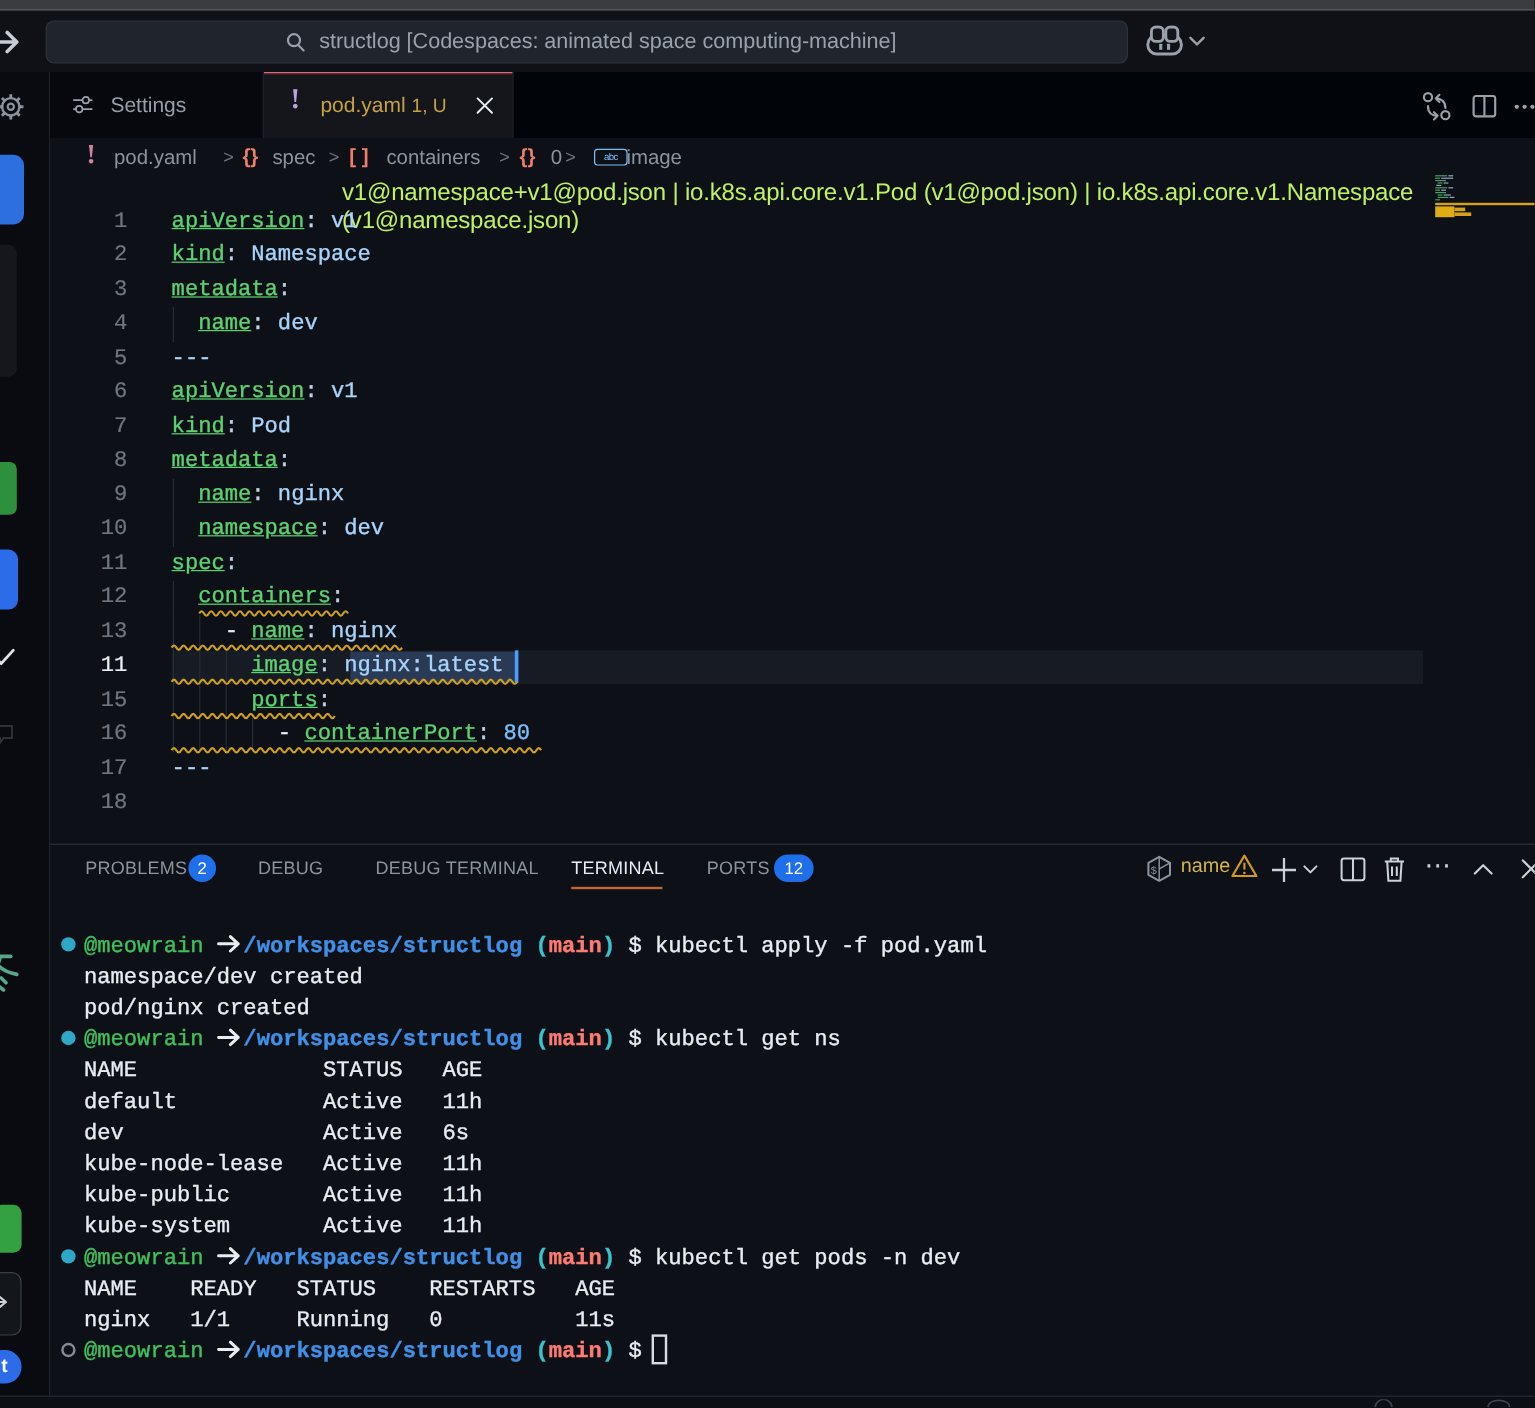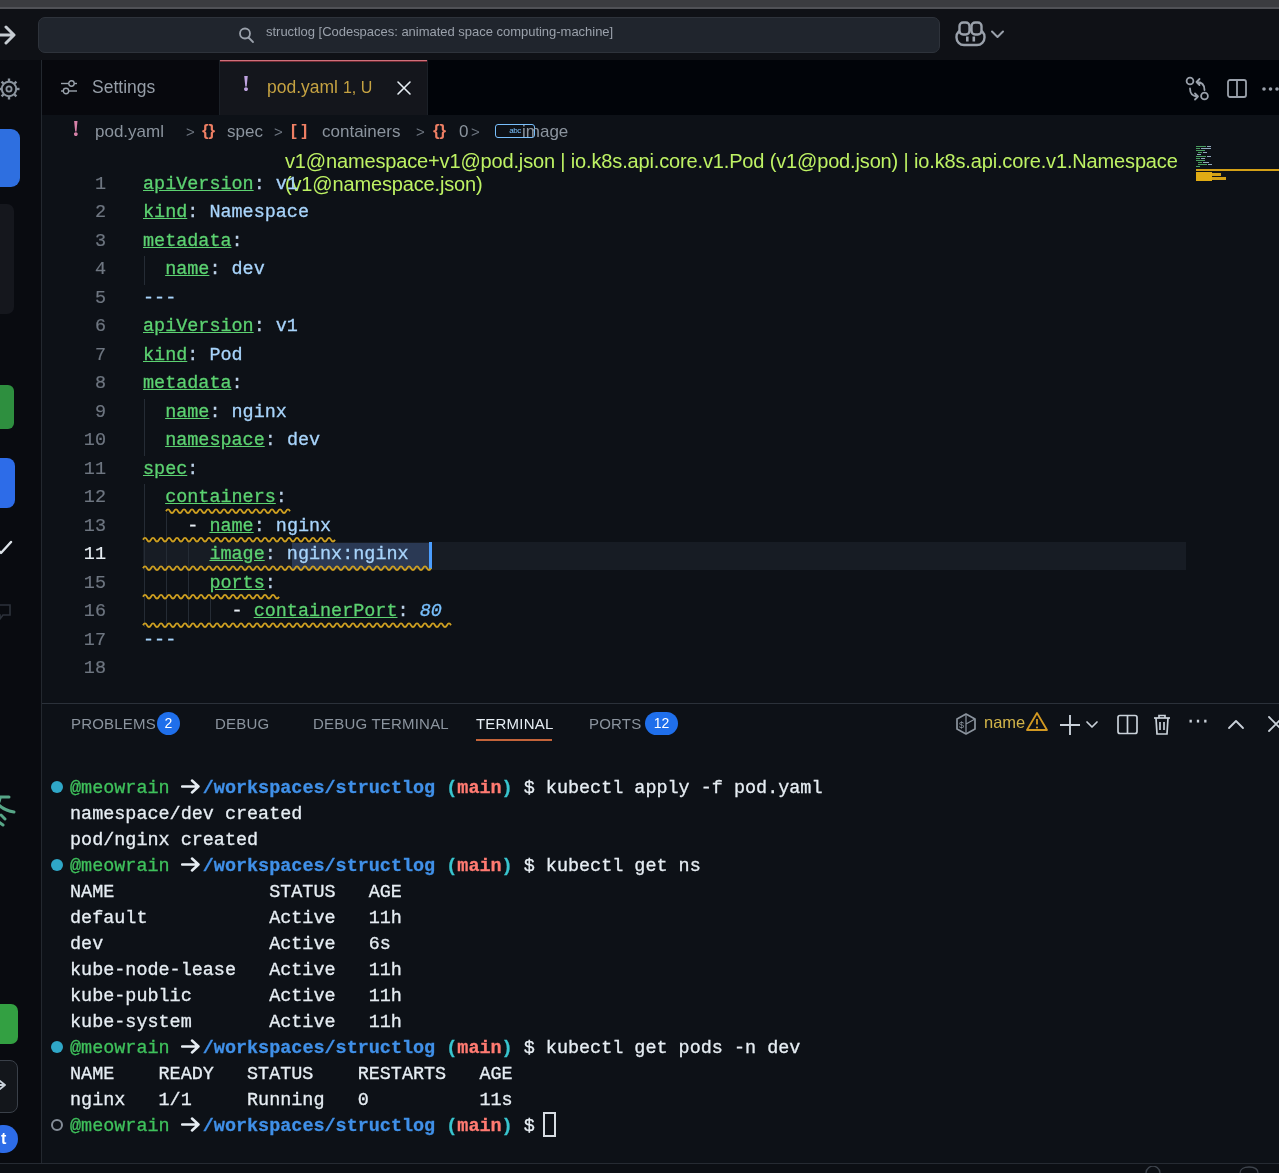--- a/index.html
+++ b/index.html
@@ -15,21 +15,21 @@
 
 <svg class="abs" style="left:0;top:22px;" width="20" height="26" viewBox="0 0 20 26">
   <path d="M-4 13 H13 M6 5 L14 13 L6 21" stroke="#c6ccd2" stroke-width="3" fill="none" stroke-linecap="round" stroke-linejoin="round"></path>
 </svg>
 
 <div class="abs" style="left:38px;top:17px;width:900px;height:34px;background:#20252d;border:1px solid #2e333b;border-radius:7px;"></div>
 <svg class="abs" style="left:237px;top:26px;" width="18" height="18" viewBox="0 0 18 18">
   <circle cx="8" cy="7.5" r="5" stroke="#9aa1ab" stroke-width="1.8" fill="none"></circle>
   <path d="M11.5 11.5 L16 16" stroke="#9aa1ab" stroke-width="1.8" stroke-linecap="round"></path>
 </svg>
-<div class="abs" style="left:266px;top:24px;font-size:13px;letter-spacing:-0.02px;color:#9aa1ab;">structlog [Codespaces: animated space computing-machine]</div>
+<div class="abs" style="left:266px;top:24px;font-size:18px;letter-spacing:-0.02px;color:#9aa1ab;">structlog [Codespaces: animated space computing-machine]</div>
 
 <svg class="abs" style="left:955px;top:21px;" width="60" height="28" viewBox="0 0 60 28">
   <rect x="1.5" y="8.5" width="28" height="15.5" rx="7.5" stroke="#9aa1ab" stroke-width="2.4" fill="none"></rect>
   <rect x="4.5" y="1.5" width="10" height="12" rx="3.6" stroke="#9aa1ab" stroke-width="2.4" fill="#14161c"></rect>
   <rect x="16.5" y="1.5" width="10" height="12" rx="3.6" stroke="#9aa1ab" stroke-width="2.4" fill="#14161c"></rect>
   <rect x="11" y="15.5" width="2.6" height="5" fill="#9aa1ab"></rect>
   <rect x="17.5" y="15.5" width="2.6" height="5" fill="#9aa1ab"></rect>
   <path d="M37 10.5 l5.5 5.5 l5.5 -5.5" stroke="#9aa1ab" stroke-width="2" fill="none" stroke-linecap="round" stroke-linejoin="round"></path>
 </svg>
 
@@ -123,38 +123,38 @@
   <path d="M11 3 V20" stroke="#9aa1ab" stroke-width="1.8"></path>
 </svg>
 <svg class="abs" style="left:1261px;top:86px;" width="20" height="6" viewBox="0 0 20 6">
     <circle cx="3" cy="3" r="1.8" fill="#9aa1ab"></circle>
     <circle cx="9.5" cy="3" r="1.8" fill="#9aa1ab"></circle>
     <circle cx="16" cy="3" r="1.8" fill="#9aa1ab"></circle>
   </svg>
 
 <div class="abs" style="left:42px;top:115px;width:1237px;height:588px;background:#0d1117;"></div>
 <style>
-  .k{color:#5cd271;text-decoration:underline;} .v{color:#a8d4fb;} .n{color:#79c0fd;font-style:italic;} .p{color:#e6edf3;} .c{color:#bdd2e8;}
+  .k{color:#5cd271;text-decoration:underline;} .v{color:#a8d4fb;} .n{color:#79c0fd;} .p{color:#e6edf3;} .c{color:#bdd2e8;}
   .gut{color:#6e7681;text-align:right;} .gut .cur{color:#e6edf3;}
 </style>
 
 <div class="abs" style="left:72px;top:116px;font-size:23px;font-weight:bold;color:#d681a8;font-family:'Liberation Serif',serif;">!</div>
 <style>.bc{position:absolute;top:122px;font-size:17px;color:#8b949e;} .bs{position:absolute;top:123px;font-size:15px;color:#6e7681;} .bo{position:absolute;top:121px;font-size:17px;color:#ee7f64;font-weight:bold;}</style>
 <div class="bc" style="left:95px;">pod.yaml</div>
 <div class="bs" style="left:186px;">&gt;</div>
 <div class="bo" style="left:202px;">{}</div>
 <div class="bc" style="left:227px;">spec</div>
 <div class="bs" style="left:274px;">&gt;</div>
 <div class="bo" style="left:291px;">[ ]</div>
 <div class="bc" style="left:322px;">containers</div>
 <div class="bs" style="left:416px;">&gt;</div>
 <div class="bo" style="left:433px;">{}</div>
 <div class="bc" style="left:459px;">0</div>
 <div class="bs" style="left:471px;">&gt;</div>
-<div class="abs" style="left:495px;top:124px;width:40px;height:14px;border:1.5px solid #79c0fd;border-radius:3px;box-sizing:border-box;color:#79c0fd;font-size:8px;text-align:center;line-height:11px;letter-spacing:-0.5px;">abc</div>
+<div class="abs" style="left:495px;top:124px;width:28px;height:14px;border:1.5px solid #79c0fd;border-radius:3px;box-sizing:border-box;color:#79c0fd;font-size:8px;text-align:center;line-height:11px;letter-spacing:-0.5px;">abc</div>
 <div class="bc" style="left:522px;">image</div>
 
 <div class="abs" style="left:285px;top:150px;font-size:20px;color:#bef264;letter-spacing:-0.15px;">v1@namespace+v1@pod.json | io.k8s.api.core.v1.Pod (v1@pod.json) | io.k8s.api.core.v1.Namespace (v1@namespace.json)</div>
 
 <div class="abs" style="left:143px;top:541.75px;width:1043px;height:28.5px;background:#171c24;"></div>
 
 <div class="abs" style="left:292px;top:543px;width:139px;height:26px;background:#2a3954;"></div>
 
 <div class="abs" style="left:429px;top:542px;width:3px;height:27px;background:#4b9eff;"></div>
 <div class="abs" style="left:144px;top:256.25px;width:1px;height:28.5px;background:#252c35;"></div>
@@ -199,21 +199,21 @@
 <span class="w">  </span><span class="k">name</span><span class="c">:</span><span class="v"> dev</span>
 <span class="v">---</span>
 <span class="k">apiVersion</span><span class="c">:</span><span class="v"> v1</span>
 <span class="k">kind</span><span class="c">:</span><span class="v"> Pod</span>
 <span class="k">metadata</span><span class="c">:</span>
 <span class="w">  </span><span class="k">name</span><span class="c">:</span><span class="v"> nginx</span>
 <span class="w">  </span><span class="k">namespace</span><span class="c">:</span><span class="v"> dev</span>
 <span class="k">spec</span><span class="c">:</span>
 <span class="w">  </span><span class="k">containers</span><span class="c">:</span>
 <span class="w">    </span><span class="p">- </span><span class="k">name</span><span class="c">:</span><span class="v"> nginx</span>
-<span class="w">      </span><span class="k">image</span><span class="c">:</span><span class="v"> nginx:nginx</span>
+<span class="w">      </span><span class="k">image</span><span class="c">:</span><span class="v"> nginx:latest</span>
 <span class="w">      </span><span class="k">ports</span><span class="c">:</span>
 <span class="w">        </span><span class="p">- </span><span class="k">containerPort</span><span class="c">:</span><span class="n"> 80</span>
 <span class="v">---</span>
 </pre>
 
 <svg class="abs" style="left:41px;top:115px;" width="1238" height="588" viewBox="0 0 1238 588">
   <path d="M125 396.2 q2 -3.6 4 0 t4 0 t4 0 t4 0 t4 0 t4 0 t4 0 t4 0 t4 0 t4 0 t4 0 t4 0 t4 0 t4 0 t4 0 t4 0 t4 0 t4 0 t4 0 t4 0 t4 0 t4 0 t4 0 t4 0 t4 0 t4 0 t4 0 t4 0 t4 0 t4 0 t4 0 " stroke="#cd9f21" stroke-width="1.8" fill="none"></path>
     <path d="M102 424.7 q2 -3.6 4 0 t4 0 t4 0 t4 0 t4 0 t4 0 t4 0 t4 0 t4 0 t4 0 t4 0 t4 0 t4 0 t4 0 t4 0 t4 0 t4 0 t4 0 t4 0 t4 0 t4 0 t4 0 t4 0 t4 0 t4 0 t4 0 t4 0 t4 0 t4 0 t4 0 t4 0 t4 0 t4 0 t4 0 t4 0 t4 0 t4 0 t4 0 t4 0 t4 0 t4 0 t4 0 t4 0 t4 0 t4 0 t4 0 t4 0 t4 0 " stroke="#cd9f21" stroke-width="1.8" fill="none"></path>
     <path d="M102 453.2 q2 -3.6 4 0 t4 0 t4 0 t4 0 t4 0 t4 0 t4 0 t4 0 t4 0 t4 0 t4 0 t4 0 t4 0 t4 0 t4 0 t4 0 t4 0 t4 0 t4 0 t4 0 t4 0 t4 0 t4 0 t4 0 t4 0 t4 0 t4 0 t4 0 t4 0 t4 0 t4 0 t4 0 t4 0 t4 0 t4 0 t4 0 t4 0 t4 0 t4 0 t4 0 t4 0 t4 0 t4 0 t4 0 t4 0 t4 0 t4 0 t4 0 t4 0 t4 0 t4 0 t4 0 t4 0 t4 0 t4 0 t4 0 t4 0 t4 0 t4 0 t4 0 t4 0 t4 0 t4 0 t4 0 t4 0 t4 0 t4 0 t4 0 t4 0 t4 0 t4 0 t4 0 " stroke="#cd9f21" stroke-width="1.8" fill="none"></path>
     <path d="M102 481.7 q2 -3.6 4 0 t4 0 t4 0 t4 0 t4 0 t4 0 t4 0 t4 0 t4 0 t4 0 t4 0 t4 0 t4 0 t4 0 t4 0 t4 0 t4 0 t4 0 t4 0 t4 0 t4 0 t4 0 t4 0 t4 0 t4 0 t4 0 t4 0 t4 0 t4 0 t4 0 t4 0 t4 0 t4 0 t4 0 " stroke="#cd9f21" stroke-width="1.8" fill="none"></path>

